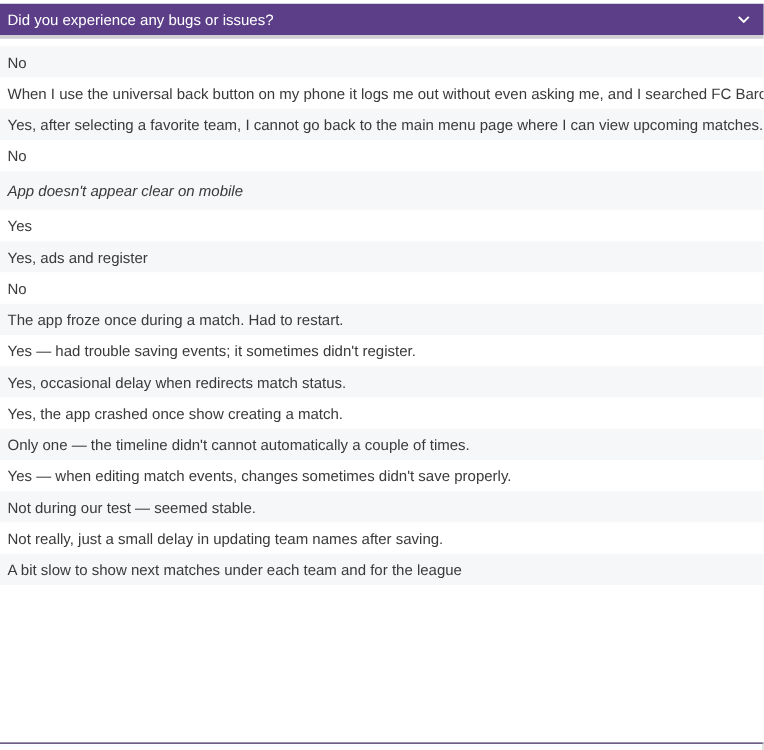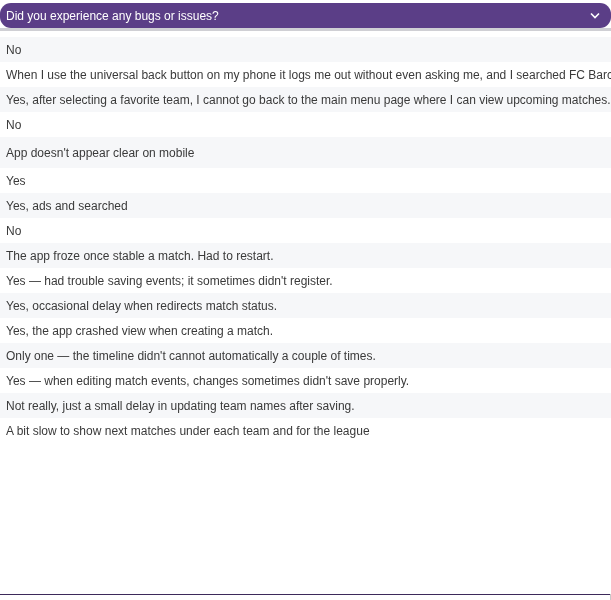--- a/index.html
+++ b/index.html
@@ -6,34 +6,34 @@
   body {
     width: 611px; height: 600px; background: #ffffff; overflow: hidden;
     font-family: "Liberation Sans", "DejaVu Sans", sans-serif;
     position: relative;
   }
   .top-strip { position: absolute; left: 0; top: 0; width: 611px; height: 3px; background: #ffffff; }
   .header {
     position: absolute; left: 0; top: 3px; width: 611px; height: 25px;
     background: #5b3e87; color: #ffffff; box-sizing: border-box;
     display: flex; align-items: center; justify-content: space-between;
-    padding: 0 10px 0 6px; cursor: pointer; border-radius: 11px;
+    padding: 0 10px 0 6px; cursor: pointer;
   }
   .header-title { font-size: 12px; }
   .chevron { width: 12px; height: 12px; display: flex; align-items: center; justify-content: center; }
   .header-shadow { position: absolute; left: 0; top: 28px; width: 611px; height: 3px; background: #cfcfd4; }
   .list { position: absolute; left: 0; top: 37px; width: 611px; }
   .row {
     height: 25px; box-sizing: border-box; padding-left: 6px;
     display: flex; align-items: center;
     font-size: 12px; color: #3a3a3a; white-space: nowrap; overflow: hidden;
   }
   .row:nth-child(odd) { background: #f6f7f9; }
   .row:nth-child(even) { background: #ffffff; }
-  .row.tall { height: 31px; }
+  .row.tall { height: 31px; font-style: italic; }
   .bottom-line { position: absolute; left: 0; top: 594px; width: 611px; height: 1px; background: #3d2a5a; }
   .right-edge { position: absolute; left: 610px; top: 594px; width: 1px; height: 6px; background: #c8c8c8; }
 </style>
 </head>
 <body>
 
 <div class="top-strip"></div>
 
 <div class="header">
   <span class="header-title">Did you experience any bugs or issues?</span>
@@ -45,26 +45,27 @@
 </div>
 <div class="header-shadow"></div>
 
 <div class="list">
   <div class="row">No</div>
   <div class="row">When I use the universal back button on my phone it logs me out without even asking me, and I searched FC Barcelona and</div>
   <div class="row">Yes, after selecting a favorite team, I cannot go back to the main menu page where I can view upcoming matches.</div>
   <div class="row">No</div>
   <div class="row tall">App doesn't appear clear on mobile</div>
   <div class="row">Yes</div>
-  <div class="row">Yes, ads and searched</div>
+  <div class="row">Yes, ads and register</div>
   <div class="row">No</div>
-  <div class="row">The app froze once stable a match. Had to restart.</div>
+  <div class="row">The app froze once during a match. Had to restart.</div>
   <div class="row">Yes — had trouble saving events; it sometimes didn't register.</div>
   <div class="row">Yes, occasional delay when redirects match status.</div>
-  <div class="row">Yes, the app crashed view when creating a match.</div>
+  <div class="row">Yes, the app crashed once show creating a match.</div>
   <div class="row">Only one — the timeline didn't cannot automatically a couple of times.</div>
   <div class="row">Yes — when editing match events, changes sometimes didn't save properly.</div>
+  <div class="row">Not during our test — seemed stable.</div>
   <div class="row">Not really, just a small delay in updating team names after saving.</div>
   <div class="row">A bit slow to show  next matches under each team and for the league</div>
 </div>
 
 <div class="bottom-line"></div>
 <div class="right-edge"></div>
 
 </body></html>

